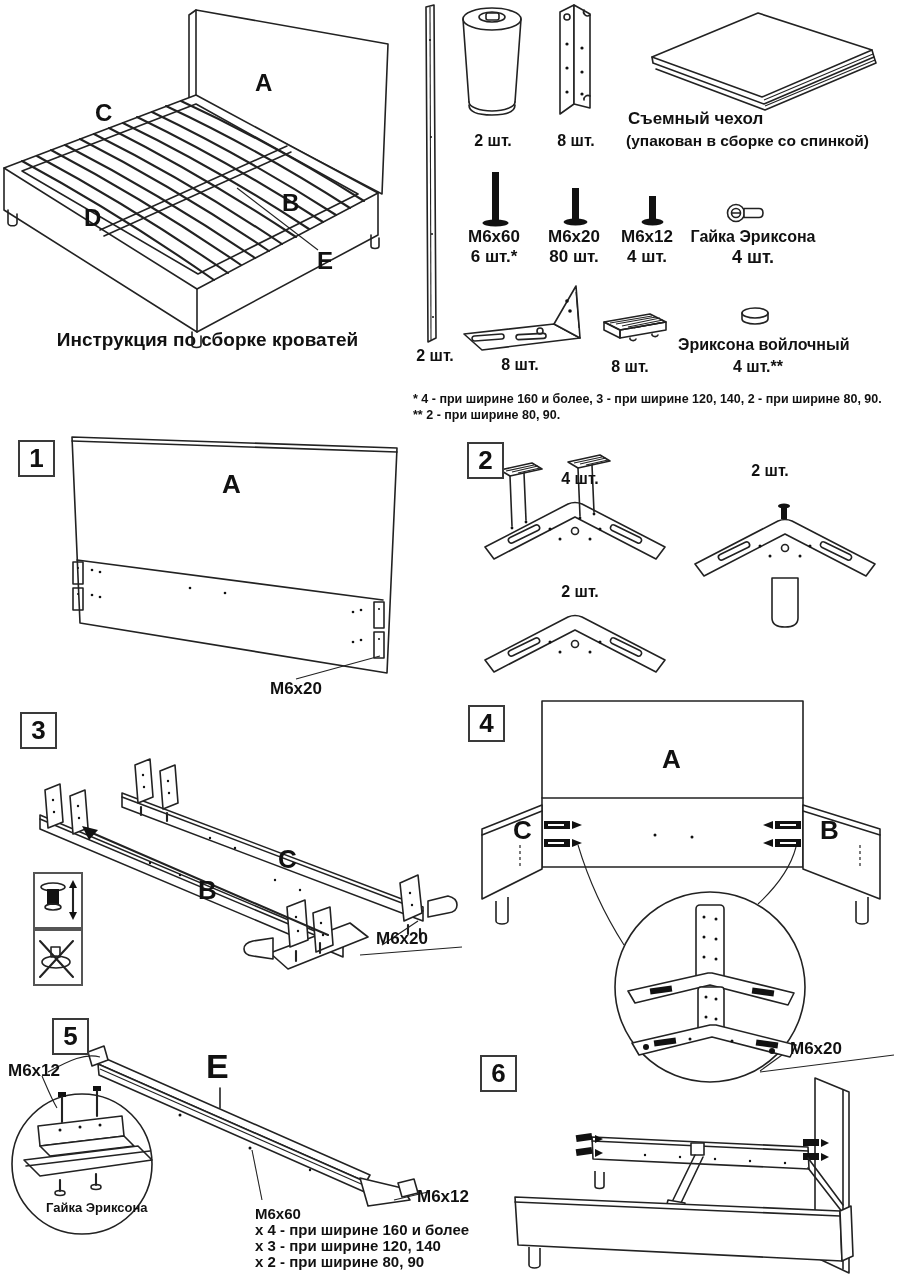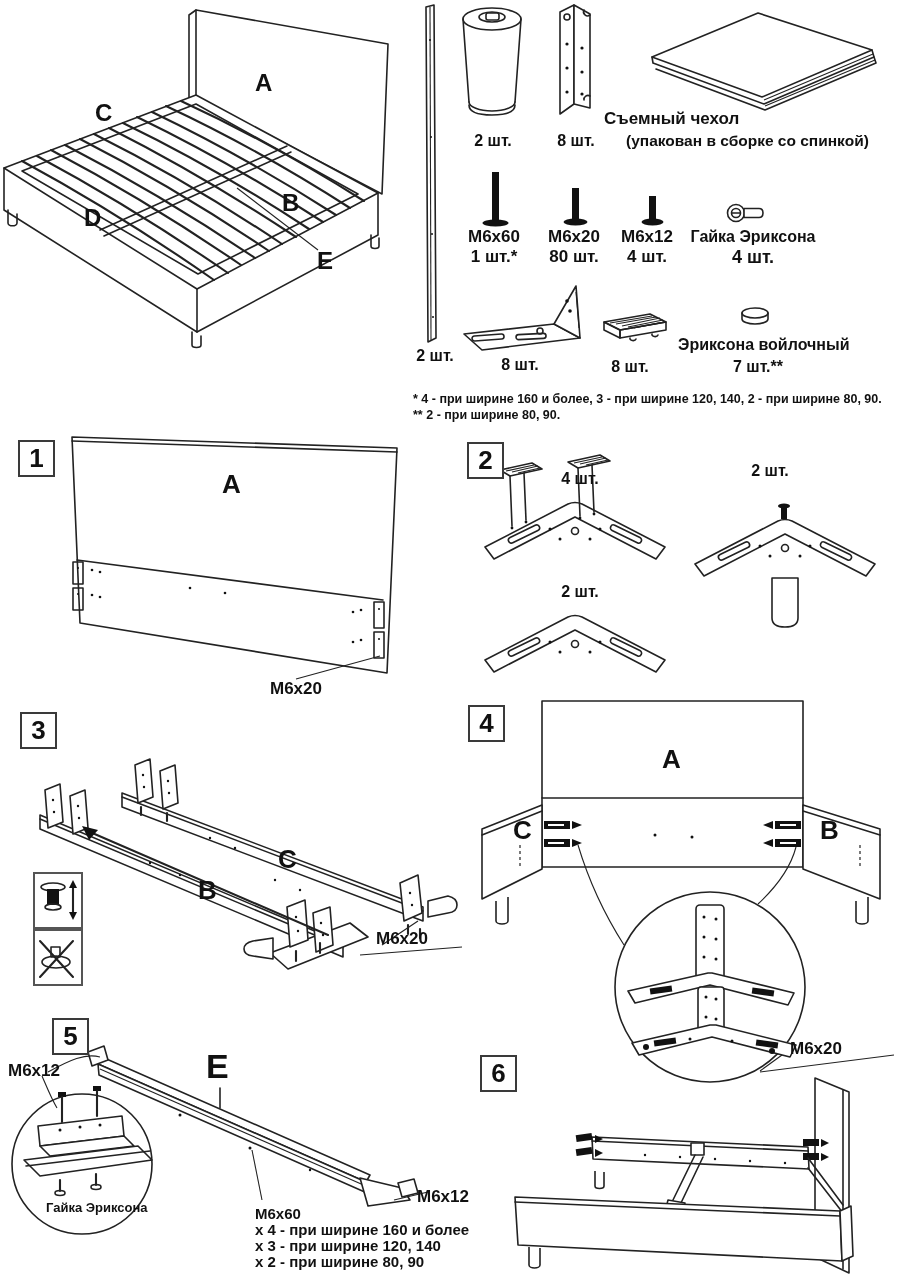--- a/index.html
+++ b/index.html
@@ -61,20 +61,21 @@
     </g>
     <line class="thin" x1="318" y1="250" x2="237" y2="188"></line>
   </svg>
   <div class="lbl big" style="left:255;left:255px;top:70px">A</div>
   <div class="lbl big" style="left:95px;top:100px">C</div>
   <div class="lbl big" style="left:282px;top:190px">B</div>
   <div class="lbl big" style="left:84px;top:205px">D</div>
   <div class="lbl big" style="left:317px;top:248px">E</div>
 
   <div class="lbl ctr" style="left:50px;top:330px;width:315px;font-size:19px">
+    <div>Инструкция по сборке кроватей</div>
   </div>
 
   <svg style="left:418px;top:2px" width="26" height="345" viewBox="0 0 26 345">
     <polygon class="wht" points="8,5 16,3 18,336 10,340"></polygon>
     <line class="thin" x1="12" y1="5" x2="13" y2="338"></line>
     <circle class="blk" cx="12" cy="38" r="1"></circle>
       <circle class="blk" cx="13" cy="135" r="1"></circle>
     <circle class="blk" cx="14" cy="232" r="1"></circle>
       <circle class="blk" cx="15" cy="315" r="1"></circle>
   </svg>
@@ -103,29 +104,29 @@
       <circle class="blk" cx="38" cy="92" r="1.6"></circle>
   </svg>
   <div class="lbl qty ctr" style="left:548px;top:132px;width:56px">8 шт.</div>
 
   <svg style="left:640px;top:5px" width="248" height="112" viewBox="0 0 248 112">
     <polygon class="wht" points="12,52 118,8 232,45 122,92"></polygon>
     <path class="ln" d="M232,45 L234,52 L124,99 L13,58 L12,52"></path>
     <path class="ln" d="M234,52 L236,58 L125,105 L16,64"></path>
     <path class="thin" d="M233,49 L124,95 M235,55 L125,101"></path>
   </svg>
-  <div class="lbl part" style="left:604px;top:110px">Съемный чехол</div>
+  <div class="lbl part" style="left:628px;top:110px">Съемный чехол</div>
   <div class="lbl" style="left:626px;top:132px;font-size:15.5px">(упакован в сборке со спинкой)</div>
 
   <svg style="left:478px;top:170px" width="36" height="62" viewBox="0 0 36 62">
     <rect class="blk" x="14" y="2" width="7" height="49"></rect>
     <ellipse class="blk" cx="17.5" cy="53" rx="13" ry="3.5"></ellipse>
   </svg>
   <div class="lbl part ctr" style="left:458px;top:228px;width:72px">M6x60</div>
-  <div class="lbl part ctr" style="left:458px;top:248px;width:72px">1 шт.*</div>
+  <div class="lbl part ctr" style="left:458px;top:248px;width:72px">6 шт.*</div>
 
   <svg style="left:560px;top:186px" width="32" height="46" viewBox="0 0 32 46">
     <rect class="blk" x="12" y="2" width="7" height="31"></rect>
     <ellipse class="blk" cx="15.5" cy="36" rx="12" ry="3.5"></ellipse>
   </svg>
   <div class="lbl part ctr" style="left:538px;top:228px;width:72px">M6x20</div>
   <div class="lbl part ctr" style="left:538px;top:248px;width:72px">80 шт.</div>
 
   <svg style="left:638px;top:194px" width="30" height="38" viewBox="0 0 30 38">
     <rect class="blk" x="11" y="2" width="7" height="23"></rect>
@@ -168,21 +169,21 @@
     <polygon class="ln" points="20,20 66,12 66,20 20,28"></polygon>
     <path class="ln" d="M30,28 a3,2 0 0 0 6,1 M52,24 a3,2 0 0 0 6,1"></path>
   </svg>
   <div class="lbl qty ctr" style="left:602px;top:358px;width:56px">8 шт.</div>
 
   <svg style="left:738px;top:306px" width="36" height="22" viewBox="0 0 36 22">
     <ellipse class="wht" cx="17" cy="7" rx="13" ry="5"></ellipse>
     <path class="ln" d="M4,7 L4,13 a13,5 0 0 0 26,0 L30,7"></path>
   </svg>
   <div class="lbl ctr" style="left:678px;top:336px;width:160px;font-size:16px">Эриксона войлочный</div>
-  <div class="lbl qty ctr" style="left:678px;top:358px;width:160px">7 шт.**</div>
+  <div class="lbl qty ctr" style="left:678px;top:358px;width:160px">4 шт.**</div>
 
   <div class="lbl foot" style="left:413px;top:393px">* 4 - при ширине 160 и более, 3 - при ширине 120, 140, 2 - при ширине 80, 90.</div>
   <div class="lbl foot" style="left:413px;top:409px">** 2 - при ширине 80, 90.</div>
 
   <div class="step-box" style="left:18px;top:440px">
       <span>1</span>
     </div>
   <svg style="left:50px;top:430px" width="360" height="255" viewBox="0 0 360 255">
     <polygon class="wht" points="22,7 347,18 337,243 30,193"></polygon>
     <line class="ln" x1="22" y1="11" x2="347" y2="22"></line>

